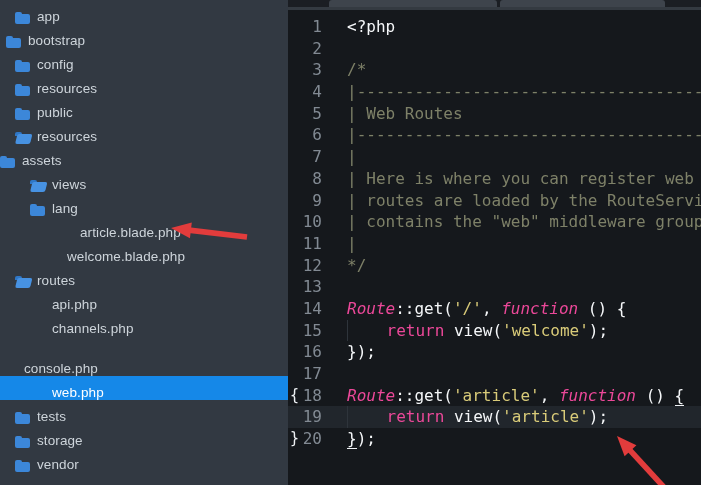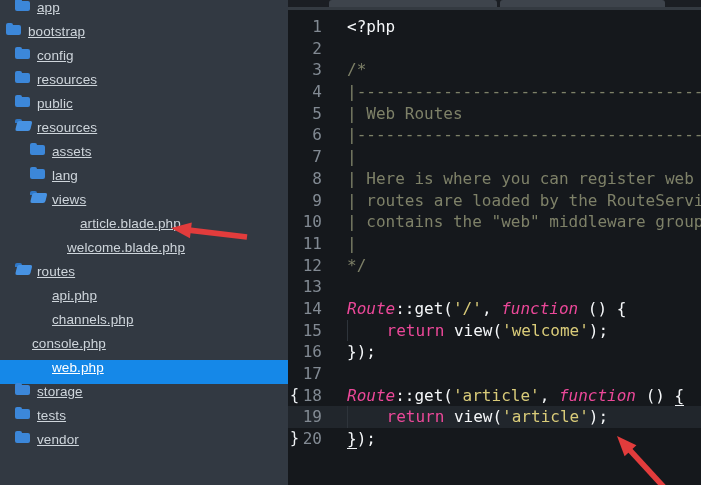--- a/index.html
+++ b/index.html
@@ -1,22 +1,22 @@
 <!DOCTYPE html>
 <html><head>
 <meta charset="utf-8">
 <style>
   html,body{margin:0;padding:0;}
   body{width:701px;height:485px;overflow:hidden;background:#15181c;position:relative;
        font-family:"Liberation Sans",sans-serif;-webkit-font-smoothing:antialiased;}
 
   
   .sidebar{position:absolute;left:0;top:0;width:288px;height:485px;background:#323942;overflow:hidden;}
-  .side-row{position:relative;height:24px;display:flex;align-items:flex-start;color:#ced5db;
-            font-size:13.5px;letter-spacing:.1px;cursor:default;text-decoration:underline;}
+  .side-row{position:relative;height:24px;display:flex;align-items:flex-end;color:#ced5db;
+            font-size:13.5px;letter-spacing:.1px;cursor:default;}
   .side-row.sel{background:#1588e8;color:#ffffff;}
   .ficon{position:relative;width:15px;height:11px;margin-right:7px;flex:0 0 15px;}
   .ficon .fbody{position:absolute;left:0;bottom:0;width:15px;height:10px;border-radius:2px;background:#3c87d9;}
   .ficon .ftab{position:absolute;left:0;top:-1px;width:7px;height:4px;border-radius:2px 2px 0 0;background:#3c87d9;}
   .ficon.open .fbody{transform:skewX(-14deg);transform-origin:bottom left;background:#4792e2;}
   .ficon.open .ftab{background:#2f77c6;}
 
   
   .editor{position:absolute;left:288px;top:0;width:413px;height:485px;background:#15181c;overflow:hidden;}
   .tabbar{position:absolute;left:0;top:0;width:413px;height:10px;background:#1b1e23;}
@@ -82,79 +82,79 @@
       </span>
       <span>public</span>
     </div>
     <div class="side-row" style="padding-left: 15px;">
       <span class="ficon open">
         <span class="ftab"></span>
         <span class="fbody"></span>
       </span>
       <span>resources</span>
     </div>
-    <div class="side-row" style="padding-left: 30px;">
+    <div class="side-row" style="">
       <span class="ficon">
         <span class="ftab"></span>
         <span class="fbody"></span>
       </span>
       <span>assets</span>
-    </div>
-    <div class="side-row" style="padding-left: 30px;">
-      <span class="ficon">
-        <span class="ftab"></span>
-        <span class="fbody"></span>
-      </span>
-      <span>lang</span>
     </div>
     <div class="side-row" style="padding-left: 30px;">
       <span class="ficon open">
         <span class="ftab"></span>
         <span class="fbody"></span>
       </span>
       <span>views</span>
     </div>
+    <div class="side-row" style="padding-left: 30px;">
+      <span class="ficon">
+        <span class="ftab"></span>
+        <span class="fbody"></span>
+      </span>
+      <span>lang</span>
+    </div>
     <div class="side-row" style="padding-left: 80px;">
       <span>article.blade.php</span>
     </div>
     <div class="side-row" style="padding-left: 67px;">
       <span>welcome.blade.php</span>
     </div>
     <div class="side-row" style="padding-left: 15px;">
       <span class="ficon open">
         <span class="ftab"></span>
         <span class="fbody"></span>
       </span>
       <span>routes</span>
     </div>
     <div class="side-row" style="padding-left: 52px;">
       <span>api.php</span>
     </div>
     <div class="side-row" style="padding-left: 52px;">
       <span>channels.php</span>
     </div>
-    <div class="side-row" style="padding-left: 32px;">
+    <div class="side-row" style="padding-left: 24px; margin-top: 16px;">
       <span>console.php</span>
     </div>
     <div class="side-row sel" style="padding-left: 52px;">
       <span>web.php</span>
     </div>
     <div class="side-row" style="padding-left: 15px;">
       <span class="ficon">
         <span class="ftab"></span>
         <span class="fbody"></span>
       </span>
+      <span>tests</span>
+    </div>
+    <div class="side-row" style="padding-left: 15px;">
+      <span class="ficon">
+        <span class="ftab"></span>
+        <span class="fbody"></span>
+      </span>
       <span>storage</span>
-    </div>
-    <div class="side-row" style="padding-left: 15px;">
-      <span class="ficon">
-        <span class="ftab"></span>
-        <span class="fbody"></span>
-      </span>
-      <span>tests</span>
     </div>
     <div class="side-row" style="padding-left: 15px;">
       <span class="ficon">
         <span class="ftab"></span>
         <span class="fbody"></span>
       </span>
       <span>vendor</span>
     </div>
   </div>
 

